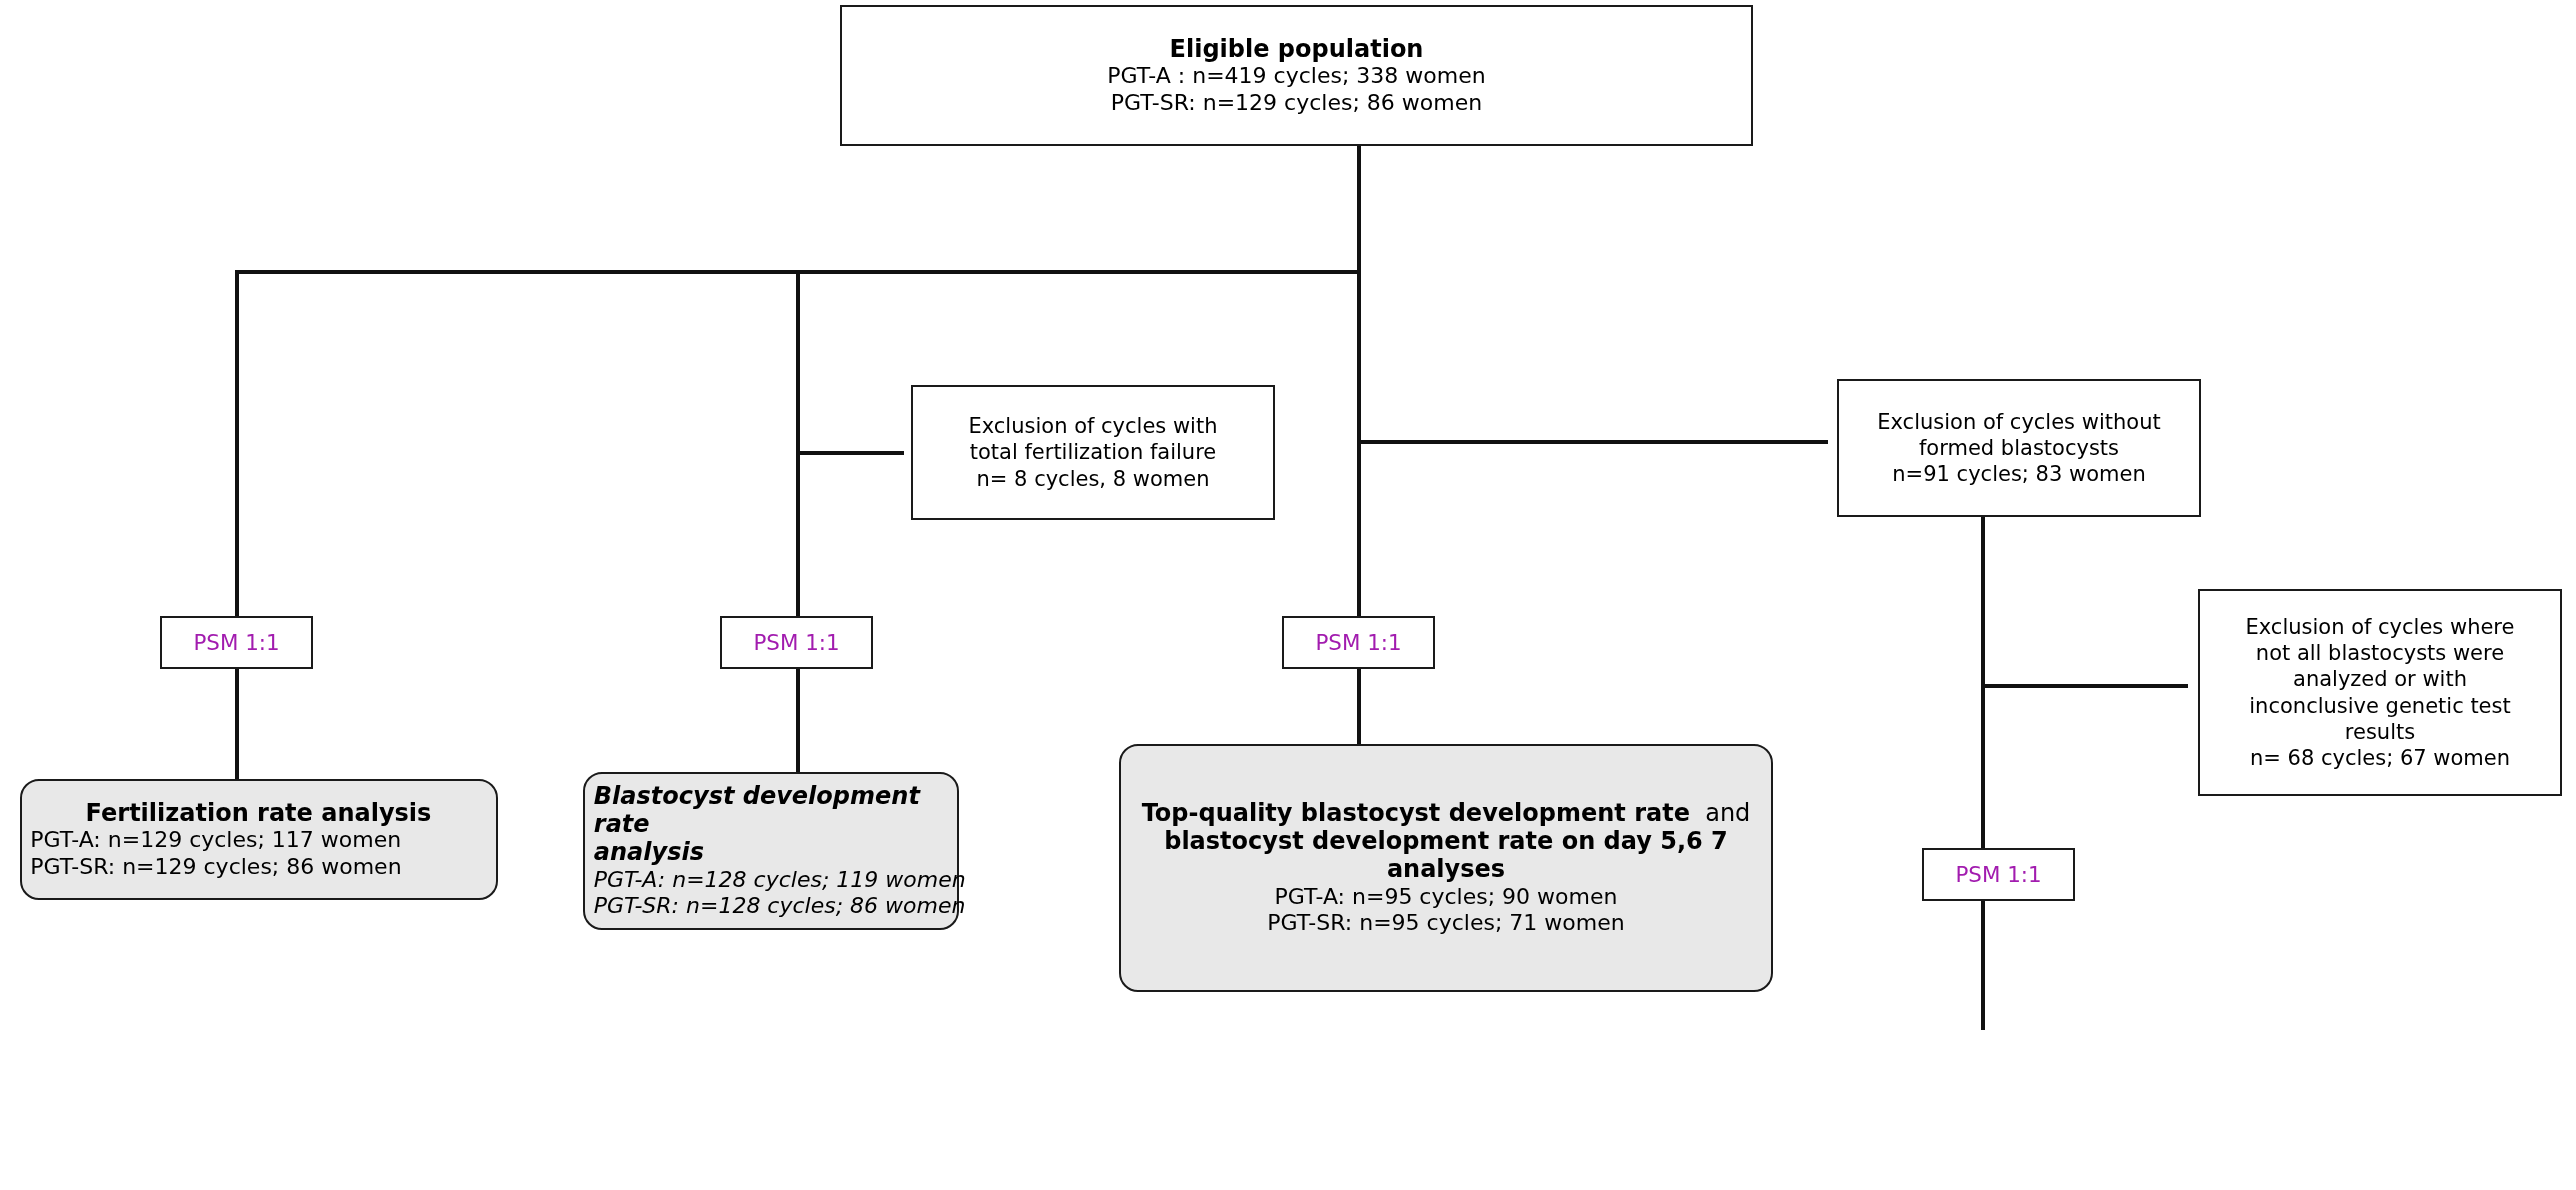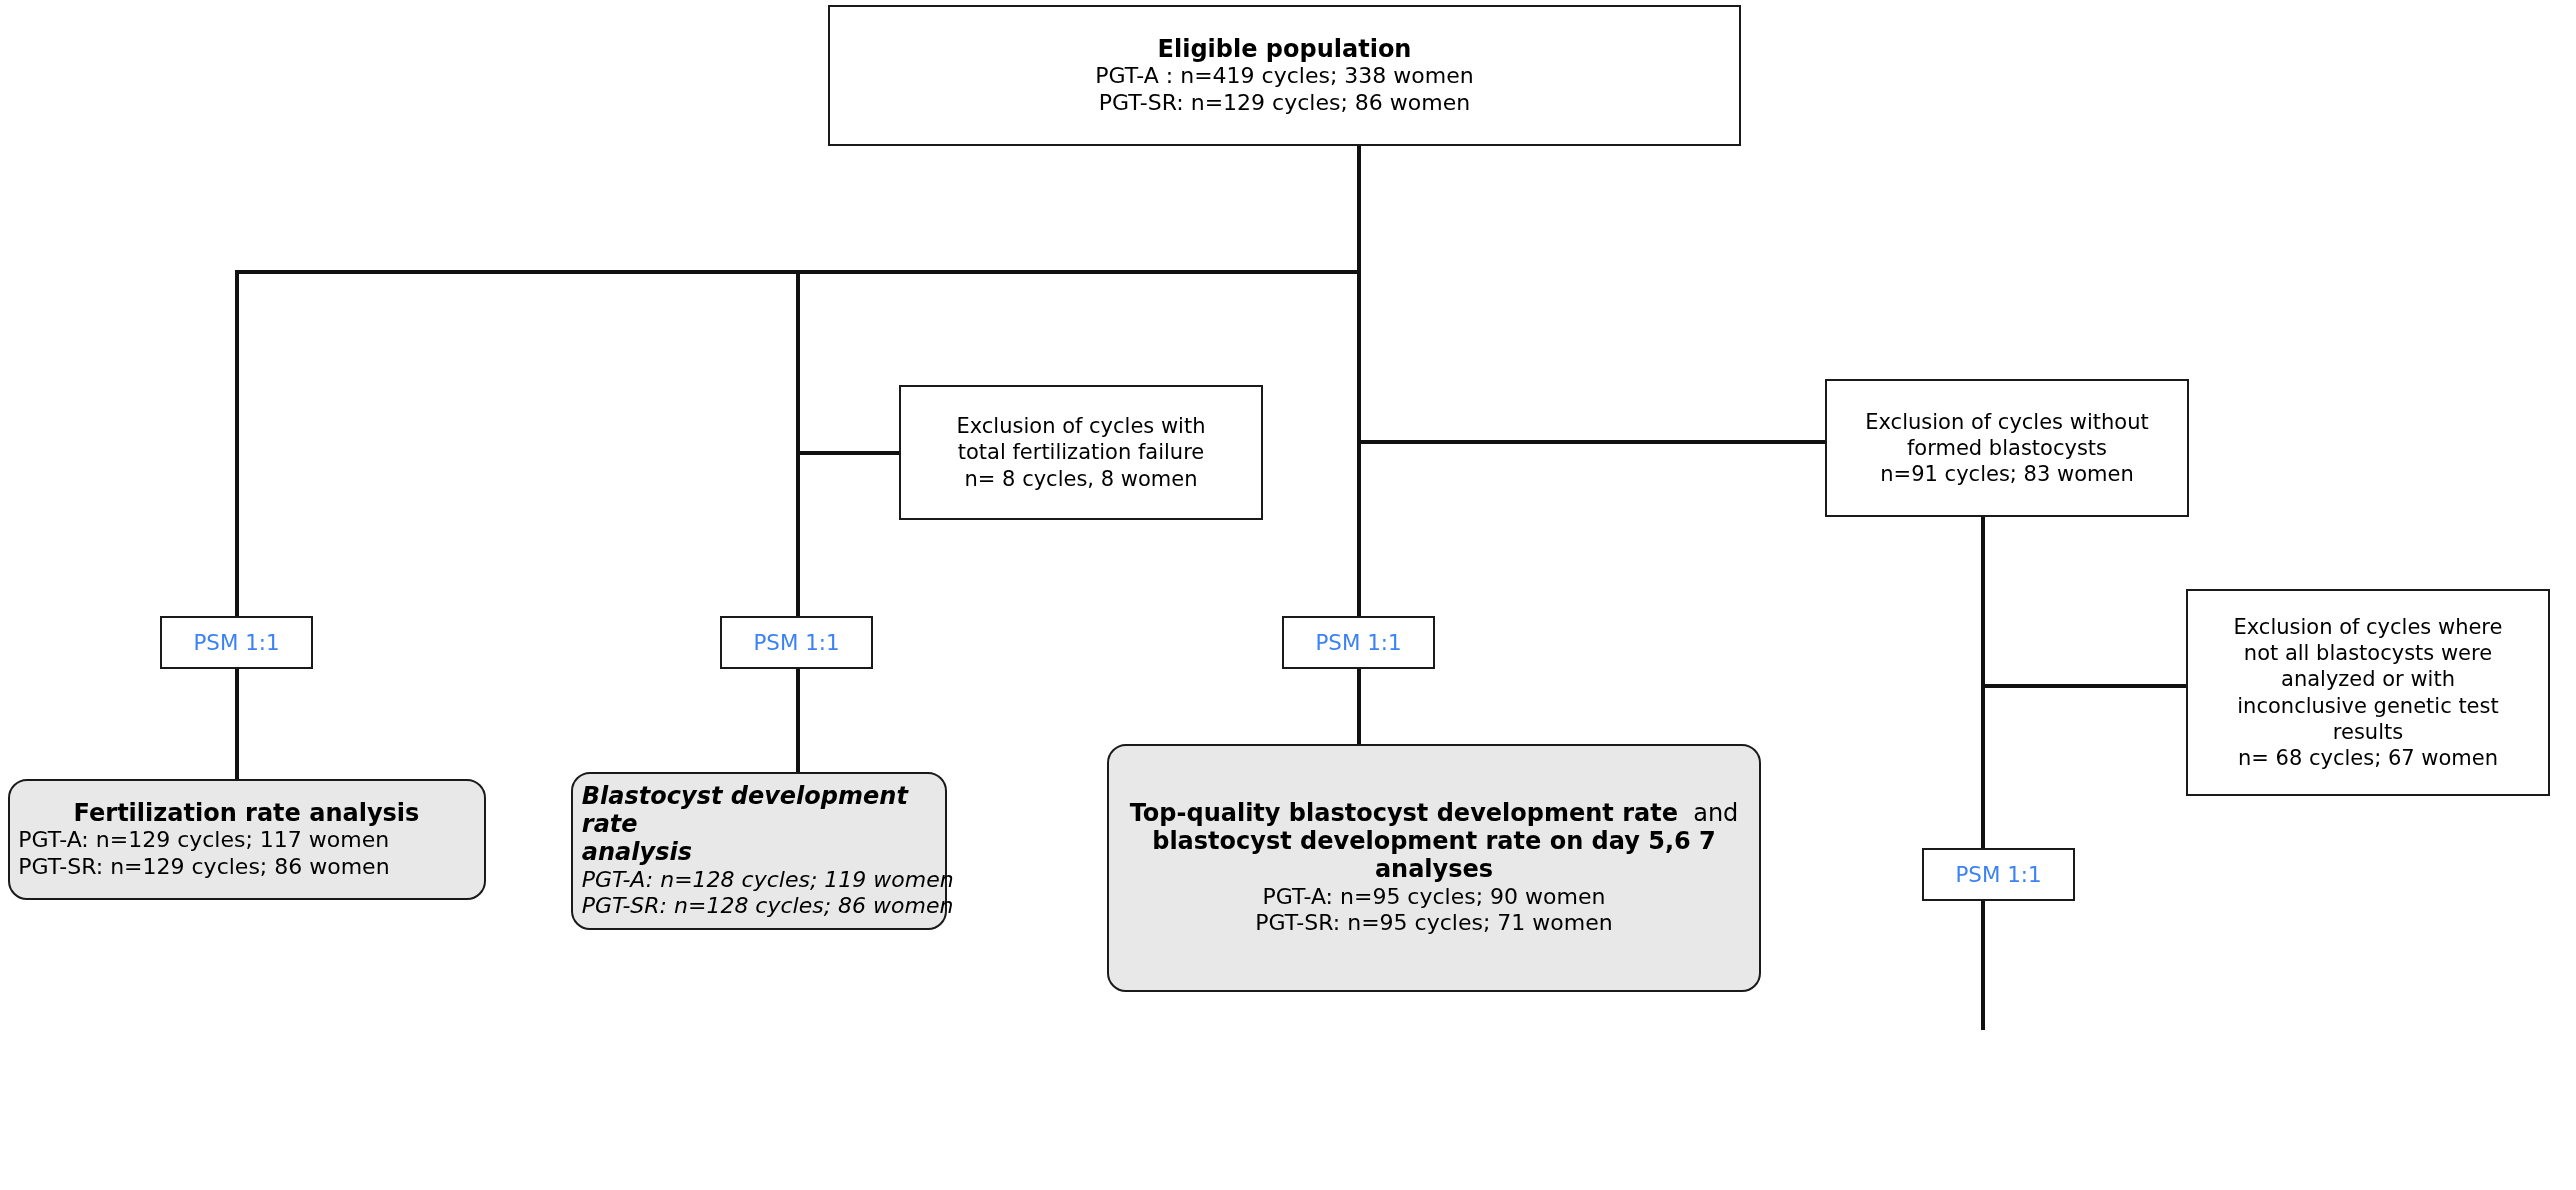--- a/index.html
+++ b/index.html
@@ -1,34 +1,34 @@
 <!DOCTYPE html>
 <html style="font-size:10px"><head>
 <meta charset="utf-8">
 <style>
   html,body{margin:0;padding:0;background:#ffffff;}
   body{font-family:"DejaVu Sans","Liberation Sans",sans-serif;}
   #stage{position:relative;width:2576px;height:1191px;background:#ffffff;overflow:hidden;}
 
   .node{position:absolute;box-sizing:border-box;border:2.5px solid #1a1a1a;background:#ffffff;
-        display:flex;flex-direction:column;justify-content:center;color:#000000;z-index:3;}
+        display:flex;flex-direction:column;justify-content:center;color:#000000;z-index:3;margin-left:12px;}
   .node.shaded{background:#e8e8e8;border-radius:19px;}
   .node .ttl{font-weight:bold;text-align:center;line-height:1.18;}
   .node .ln{line-height:1.22;white-space:nowrap;}
   .node .ln.left{text-align:left;}
   .node .ln.center{text-align:center;}
   .node .txt{text-align:center;line-height:1.25;}
   .pad{padding:5px 8.8px;}
 
   .conn{position:absolute;background:#111111;z-index:1;}
   .conn.v{width:3.8px;}
   .conn.h{height:3.8px;}
 
   .psm{position:absolute;box-sizing:border-box;border:2.5px solid #1a1a1a;background:#ffffff;
-       display:flex;align-items:center;justify-content:center;z-index:4;font-size:21.4px;color:#3b82f6;}
+       display:flex;align-items:center;justify-content:center;z-index:4;font-size:21.4px;color:#a21caf;}
 
   .fs-big{font-size:24px;}
   .fs-mid{font-size:22px;}
   .fs-sm{font-size:21px;}
   .nb{font-weight:normal;}
 </style>
 </head>
 <body>
 
 <div id="stage">

